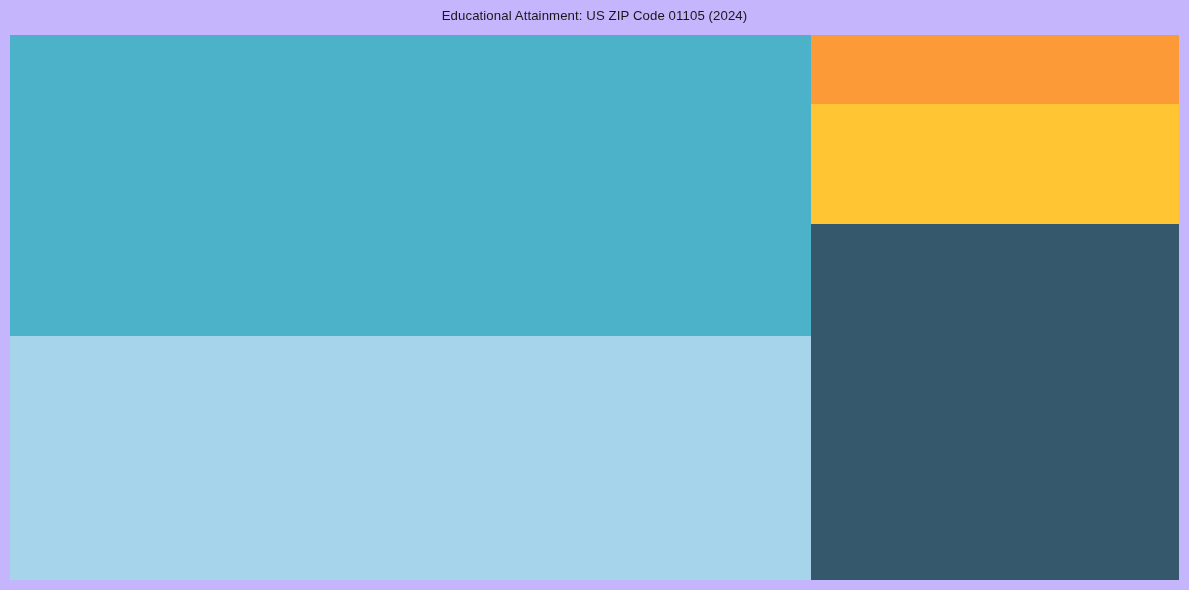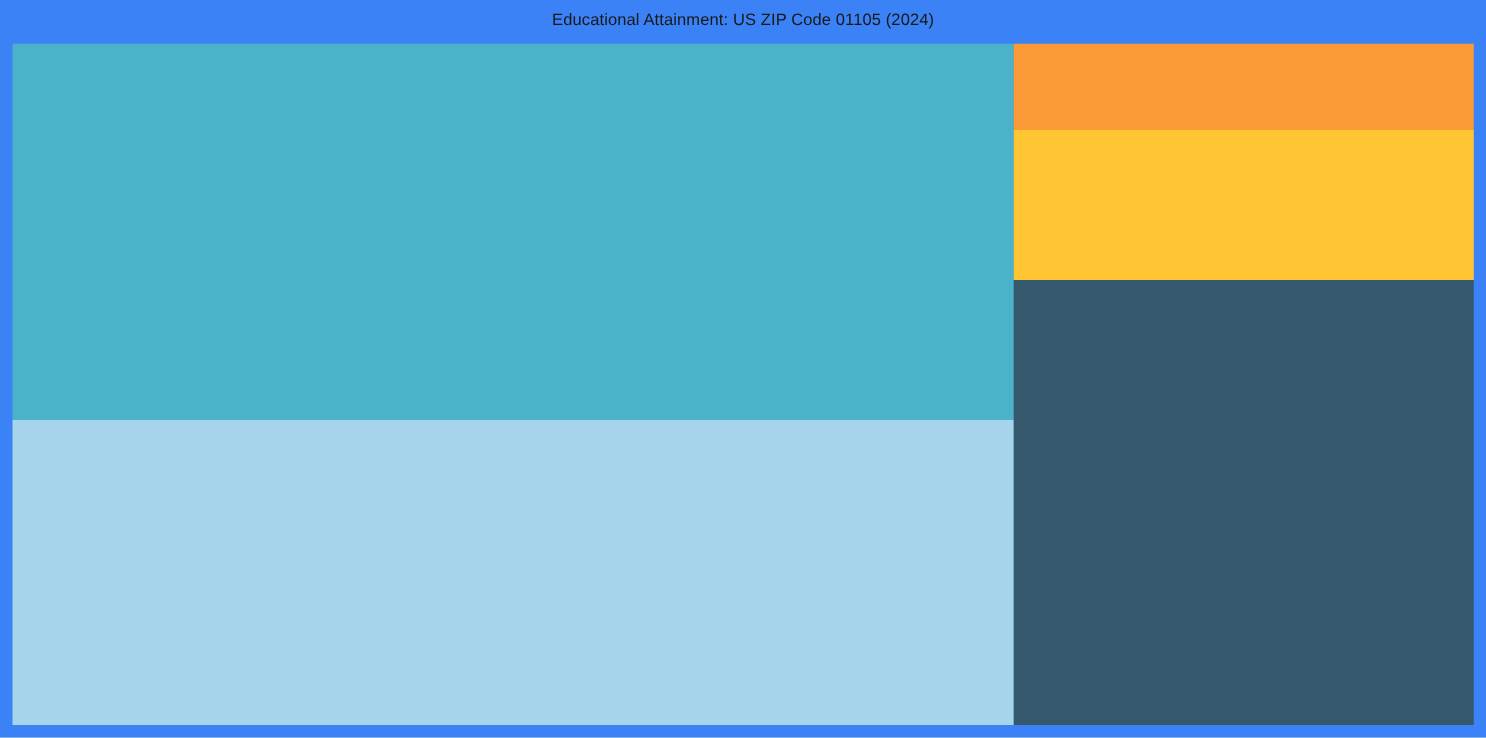--- a/index.html
+++ b/index.html
@@ -59,21 +59,21 @@
   #tile-less-than-high-school { top: 0;     height: 301px; background: #4cb2c9; }
   #tile-high-school-graduate  { top: 301px; height: 244px; background: #a6d5eb; }
   
   #tile-graduate-or-professional-degree { top: 0;     height: 69px;  background: #fb9a37; }
   #tile-bachelors-degree                { top: 69px;  height: 120px; background: #ffc533; }
   #tile-some-college-or-associate       { top: 189px; height: 356px; background: #35586c; }
 </style>
 </head>
 <body>
 
-<div id="figure" style="background: #3b82f6;">
+<div id="figure" style="background: #c4b5fd;">
 
   <div id="chart-title" style="color: rgb(24, 24, 24);">Educational Attainment: US ZIP Code 01105 (2024)</div>
 
   <div id="treemap" style="left: 10px; top: 35px; width: 1169px; height: 545px;">
 
     <div id="col-left" class="tm-col">
 
       <div id="tile-less-than-high-school" class="tm-tile" title="Less than high school — 37.4%" style="background: rgb(76, 178, 201); top: 0px; height: 301px; left: 0px; width: 801px;">
         
       </div>

